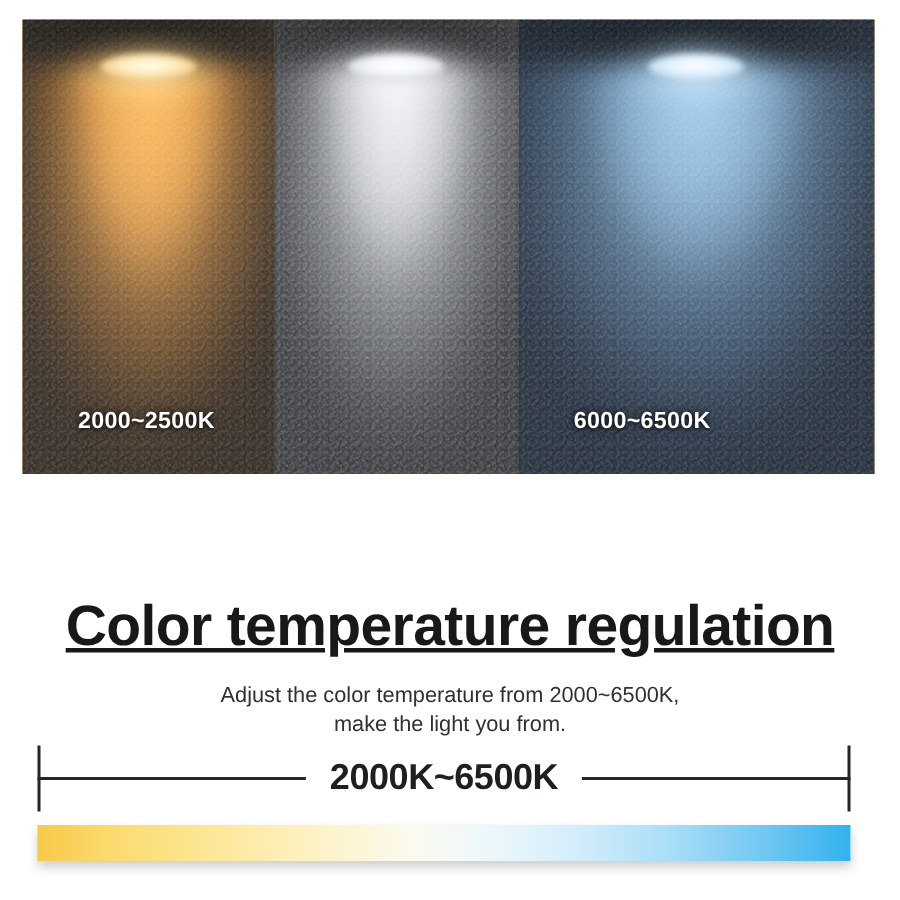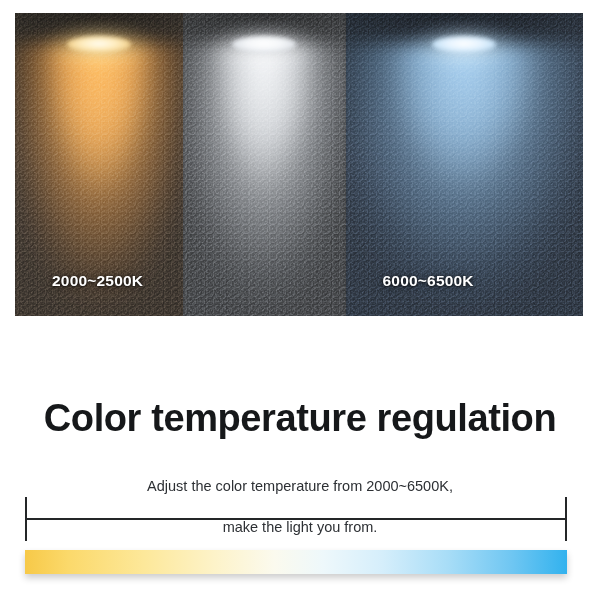--- a/index.html
+++ b/index.html
@@ -153,32 +153,33 @@
     left: 0;
     top: 398px;
     width: 600px;
     text-align: center;
     font-size: 38px;
     font-weight: bold;
     color: #16181a;
     letter-spacing: -0.4px;
     line-height: 1.08;
     white-space: nowrap;
+    text-decoration: underline;
   }
   .subhead {
     position: absolute;
     left: 0;
     top: 455px;
     width: 600px;
     text-align: center;
     font-size: 14.5px;
     color: #2d3034;
     line-height: 1.34;
   }
-  .subhead .line { display: block; margin-top: 22px; }
+  .subhead .line { display: block; }
 
   
   .measure {
     position: absolute;
     left: 25px;
     top: 497px;
     width: 542px;
     height: 44px;
   }
   .measure .rule-line {
@@ -278,15 +279,16 @@
 
 <div class="subhead">
   <span class="line">Adjust the color temperature from 2000~6500K,</span>
   <span class="line">make the light you from.</span>
 </div>
 
 <div class="measure">
   <div class="rule-line"></div>
   <div class="tick left"></div>
   <div class="tick right"></div>
+  <div class="range-text">2000K~6500K</div>
 </div>
 
 <div class="cct-bar real"></div>
 
 </body></html>

